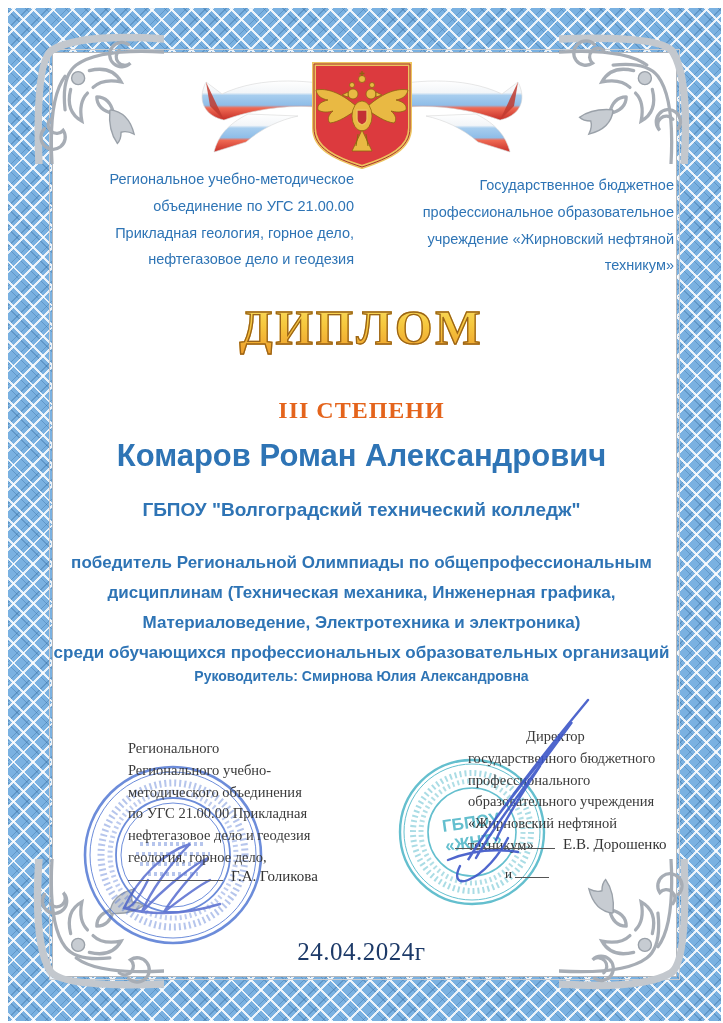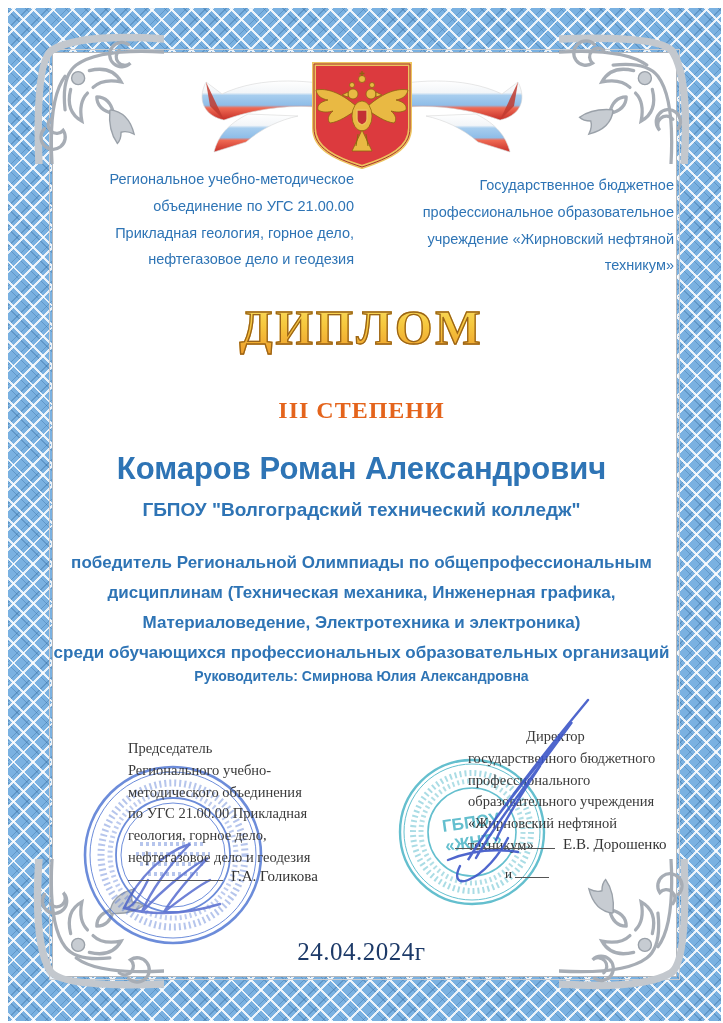--- a/index.html
+++ b/index.html
@@ -23,21 +23,21 @@
   
   .abs{position:absolute;z-index:6;}
   .org{color:#2e74b5;font-size:14.5px;line-height:1.85;text-align:right;font-weight:400;}
   .title{left:0;right:0;top:300px;text-align:center;
     font-family:"Liberation Serif",serif;font-weight:700;font-size:48px;letter-spacing:3px;
     background:linear-gradient(180deg,#f9e066 0%,#f6c83e 45%,#ee9c2b 100%);
     -webkit-background-clip:text;background-clip:text;color:transparent;
     -webkit-text-stroke:1.3px #9a6418;}
   .degree{left:0;right:0;top:397px;text-align:center;color:#e4641c;
     font-family:"Liberation Serif",serif;font-weight:700;font-size:24px;letter-spacing:1px;}
-  .name{left:0;right:0;top:438px;text-align:center;color:#2e74b5;font-weight:700;font-size:31px;margin-top:13px;}
+  .name{left:0;right:0;top:438px;text-align:center;color:#2e74b5;font-weight:700;font-size:31px;}
   .school{left:0;right:0;top:499px;text-align:center;color:#2e74b5;font-weight:700;font-size:19px;}
   .award{left:0;right:0;top:548px;text-align:center;color:#2e74b5;font-weight:700;
     font-size:17px;line-height:30px;}
   .supervisor{left:0;right:0;top:668px;text-align:center;color:#2e74b5;font-weight:700;font-size:14px;}
   .sigblock{font-family:"Liberation Serif",serif;color:#3a3a3a;font-size:14.5px;line-height:1.5;}
   .sigrow{font-family:"Liberation Serif",serif;color:#333;font-size:15px;}
   .sig-line{display:inline-block;border-bottom:1px solid #555;height:1px;vertical-align:baseline;margin-right:8px;}
   .indent{padding-left:58px;}
   .date{left:0;right:0;top:938px;text-align:center;color:#1d3a68;
     font-family:"Liberation Serif",serif;font-size:25px;letter-spacing:.5px;}
@@ -138,26 +138,26 @@
 
   <div class="abs award">
     <div>победитель  Региональной Олимпиады по общепрофессиональным</div>
     <div>дисциплинам (Техническая механика, Инженерная графика,</div>
     <div>Материаловедение, Электротехника и электроника)</div>
     <div>среди обучающихся профессиональных образовательных организаций</div>
   </div>
   <div class="abs supervisor">Руководитель: Смирнова Юлия Александровна</div>
 
   <div class="abs sigblock" style="left:128px;top:738px;width:235px;">
-    <div>Председатель</div>
+    <div>Регионального</div>
     <div>Регионального учебно-</div>
     <div>методического объединения</div>
     <div>по УГС 21.00.00 Прикладная</div>
+    <div>нефтегазовое дело и геодезия</div>
     <div>геология, горное дело,</div>
-    <div>нефтегазовое дело и геодезия</div>
   </div>
   <div class="abs sigrow" style="left:128px;top:868px;">
     <span class="sig-line" style="width:95px;"></span><span>Г.А. Голикова</span>
   </div>
 
   <div class="abs sigblock" style="left:468px;top:726px;width:200px;">
     <div class="indent">Директор</div>
     <div>государственного  бюджетного</div>
     <div>профессионального</div>
     <div>образовательного  учреждения</div>

